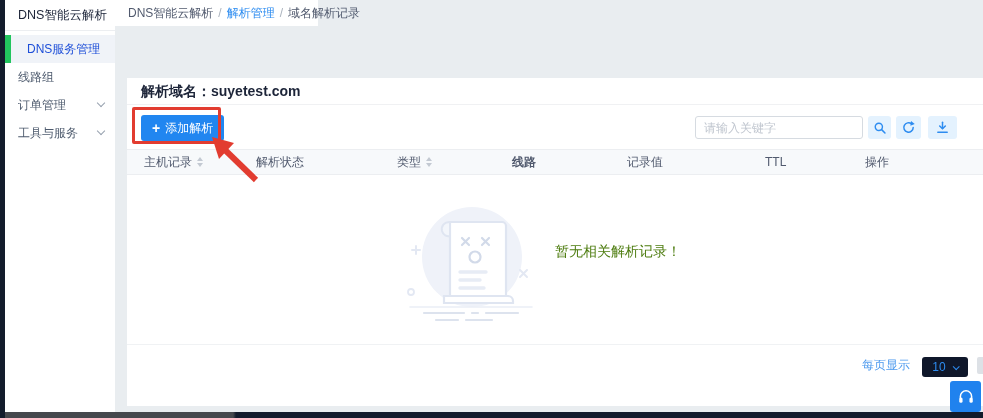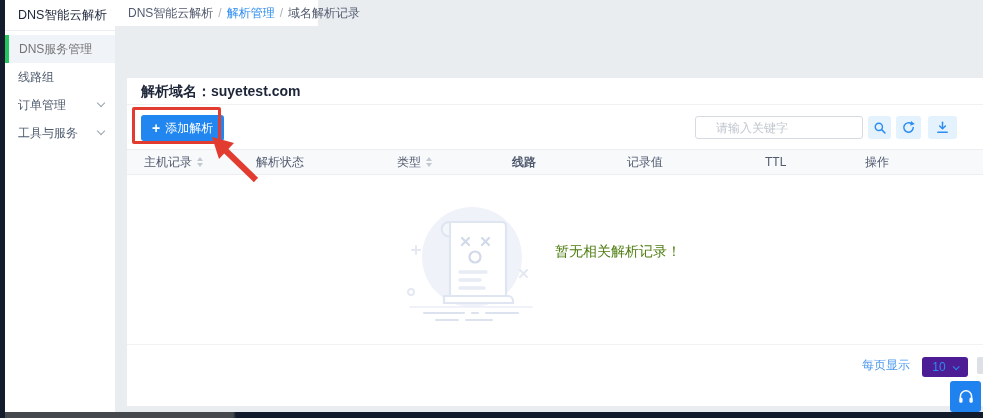--- a/index.html
+++ b/index.html
@@ -10,21 +10,21 @@
   .bottom-bar { position:absolute; left:0; bottom:0; width:983px; height:6px; z-index:5;
     background:linear-gradient(to right,#45484d 0,#45484d 233px,#121b2c 236px,#121b2c 100%); }
 
   
   .sidebar { position:absolute; left:5px; top:0; width:110px; height:412px; background:#fff; z-index:2; }
   .sidebar-title { height:31px; line-height:30px; padding-left:13px; font-size:12.5px; color:#1c2438;
     border-bottom:1px solid #ecEEf1; border-bottom:1px solid #eceef1; white-space:nowrap; }
   .menu { margin-top:4px; }
   .menu-item { position:relative; height:28px; line-height:28px; padding-left:13px; font-size:12px;
     color:#4d5a6d; cursor:pointer; white-space:nowrap; }
-  .menu-item.active { color:#737373; background:#f0f3f8; border-left:4px solid #22c55e; padding-left:10px; }
+  .menu-item.active { color:#1d4ed8; background:#f0f3f8; border-left:6px solid #22c55e; padding-left:16px; }
   .chev { position:absolute; right:11px; top:50%; margin-top:-5px; width:6px; height:6px;
     border-right:1.5px solid #97a1af; border-bottom:1.5px solid #97a1af; transform:rotate(45deg); }
 
   
   .crumbbar { position:absolute; left:115px; top:0; width:203px; height:26px; background:#fff; }
   .crumbs { position:absolute; left:13px; top:0; height:17px; line-height:26px; font-size:12px;
     color:#515a6e; white-space:nowrap; }
   .crumbs .sep { color:#aab2bd; margin:0 5px; }
   .crumbs .link { cursor:pointer; }
   .crumbs .current-blue { color:#2d8cf0; cursor:pointer; }
@@ -38,21 +38,21 @@
   .add-btn { position:absolute; left:14px; top:37px; height:26px; padding:0 11px; background:#2186f0;
     border:none; border-radius:3px; color:#fff; font-size:12px; display:inline-flex; align-items:center;
     gap:5px; cursor:pointer; font-family:inherit; }
   .add-btn .plus { font-size:14px; font-weight:bold; line-height:1; }
 
   .anno-box { position:absolute; left:5px; top:29px; width:89px; height:37px; border:3px solid #e23c30;
     border-radius:2px; z-index:4; pointer-events:none; }
   .anno-arrow { position:absolute; left:82px; top:58px; z-index:4; pointer-events:none; }
 
   .search-input { position:absolute; left:568px; top:38px; width:168px; height:23px;
-    border:1px solid #d6dbe1; border-radius:3px; font-size:12px; padding:0 20px; color:#495669;
+    border:1px solid #d6dbe1; border-radius:3px; font-size:12px; padding:0 8px; color:#495669;
     font-family:inherit; outline:none; }
   .search-input::placeholder { color:#c0c6cf; }
   .tool-btn { position:absolute; top:38px; height:23px; background:#e4f2fe; border:none; border-radius:3px;
     cursor:pointer; display:flex; align-items:center; justify-content:center; }
   .tool-btn.search { left:741px; width:23px; }
   .tool-btn.refresh { left:769px; width:25px; }
   .tool-btn.download { left:801px; width:29px; }
 
   .thead { position:absolute; left:0; top:71px; width:100%; height:26px; background:#f7f9fb;
     border-top:1px solid #eceef1; border-bottom:1px solid #eceef1; display:flex; align-items:center;
@@ -70,21 +70,21 @@
   .sort .up { border-bottom:4px solid #c3c9d2; }
   .sort .dn { border-top:4px solid #c3c9d2; }
 
   .empty-illu { position:absolute; left:277px; top:122px; }
   .empty-msg { position:absolute; left:428px; top:165px; font-size:14px; color:#4d7c0f; }
 
   .foot-divider { position:absolute; left:0; top:266px; width:100%; height:1px; background:#f0f2f4; }
 
   .pager { position:absolute; top:279px; right:14px; height:22px; display:flex; align-items:flex-start; }
   .pager-label { font-size:12px; color:#4f9bee; margin-right:12px; }
-  .per-page { width:46px; height:20px; background:#4c1d95; border:none; border-radius:3px; cursor:pointer;
+  .per-page { width:46px; height:20px; background:#0f172a; border:none; border-radius:3px; cursor:pointer;
     display:flex; align-items:center; justify-content:center; gap:7px; font-size:12px; color:#2d8cf0;
     font-family:inherit; }
   .per-page .sel-chev { width:5px; height:5px; border-right:1.6px solid #2d8cf0; border-bottom:1.6px solid #2d8cf0;
     transform:rotate(45deg) translateY(-1px); }
   .pg-btn { width:18px; height:17px; margin-left:3px; border:none; border-radius:2px; font-size:11px;
     display:flex; align-items:center; justify-content:center; cursor:pointer; font-family:inherit; }
   .pg-btn.nav { background:#dde1e6; color:#9aa2ad; }
   .pg-btn.page-active { background:#2d8cf0; color:#fff; }
   .pg-btn.prev { margin-left:9px; }
 

